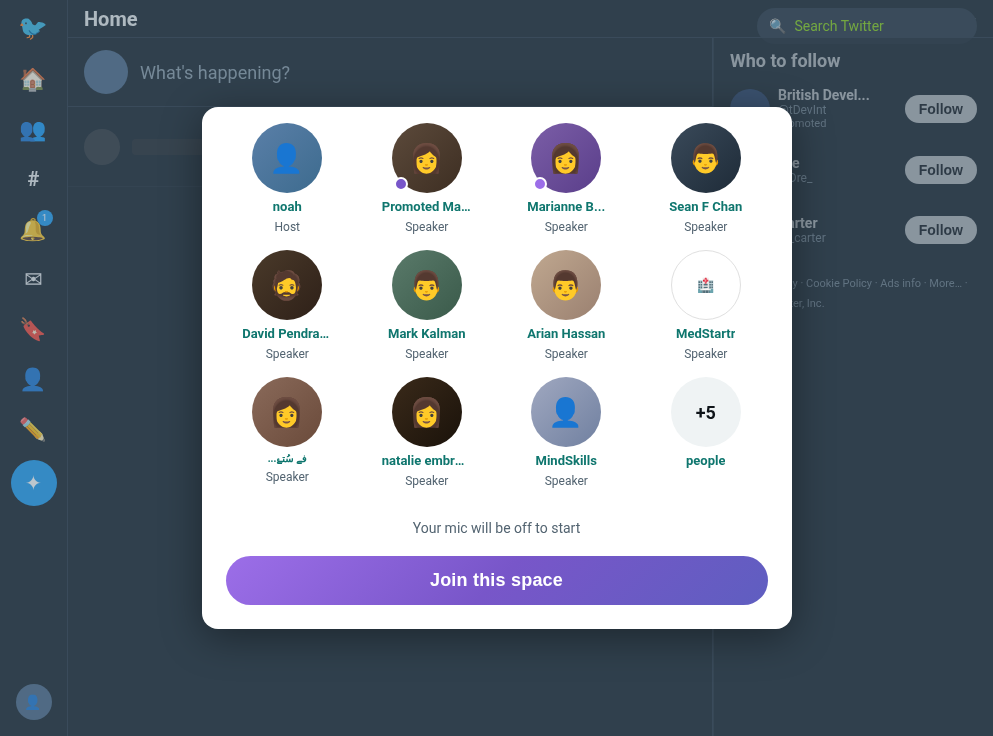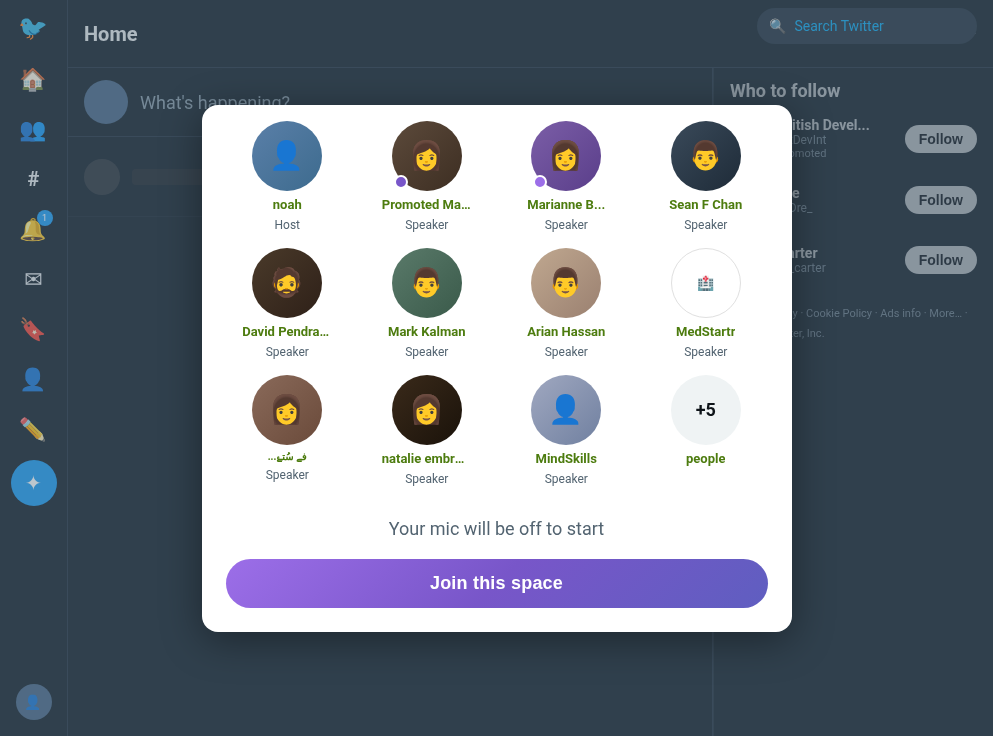--- a/index.html
+++ b/index.html
@@ -94,21 +94,21 @@
       display: flex;
       align-items: center;
       justify-content: center;
       color: white;
       font-size: 20px;
       cursor: pointer;
       margin-top: 4px;
     }
 
     .header-bar {
-      height: 68px;
+      height: 38px;
       display: flex;
       align-items: center;
       padding: 0 16px;
       border-bottom: 1px solid #253341;
       gap: 12px;
     }
 
     .header-title {
       font-size: 20px;
       font-weight: 700;
@@ -324,21 +324,21 @@
       left: 2px;
       width: 14px;
       height: 14px;
       border-radius: 50%;
       border: 2px solid #fff;
     }
 
     .speaker-name {
       font-size: 13px;
       font-weight: 700;
-      color: #4d7c0f;
+      color: #0f766e;
       text-align: left;
       max-width: 90px;
       overflow: hidden;
       text-overflow: ellipsis;
       white-space: nowrap;
     }
 
     .speaker-role {
       font-size: 12px;
       color: #536471;
@@ -358,21 +358,21 @@
 
     .plus-number {
       font-size: 18px;
       font-weight: 700;
       color: #0f1419;
     }
 
     .modal-notice {
       text-align: center;
       color: #536471;
-      font-size: 18px;
+      font-size: 14px;
       margin-bottom: 20px;
       margin-top: 32px;
     }
 
     .join-btn {
       width: 100%;
       padding: 14px;
       background: linear-gradient(135deg, #9c6ee8, #7856c9, #5f5ec0);
       border: none;
       border-radius: 30px;
@@ -422,21 +422,21 @@
   </div>
 
   <div style="flex:1; display:flex; flex-direction:column; position:relative;">
 
     <div class="header-bar">
       <span class="header-title">Home</span>
       <span class="header-spacer"></span>
       <span class="sparkle-icon">✦</span>
       <div class="search-bar">
         <span>🔍</span>
-        <span style="color:#0ea5e9;font-size:14px;">Search Twitter</span>
+        <span style="color:#84cc16;font-size:14px;">Search Twitter</span>
       </div>
     </div>
 
     <div style="display:flex; flex:1;">
 
       <div style="flex:1; border-right:1px solid #253341;">
         <div class="tweet-box-area">
           <div class="tweet-avatar"></div>
           <span class="tweet-placeholder">What's happening?</span>
         </div>

